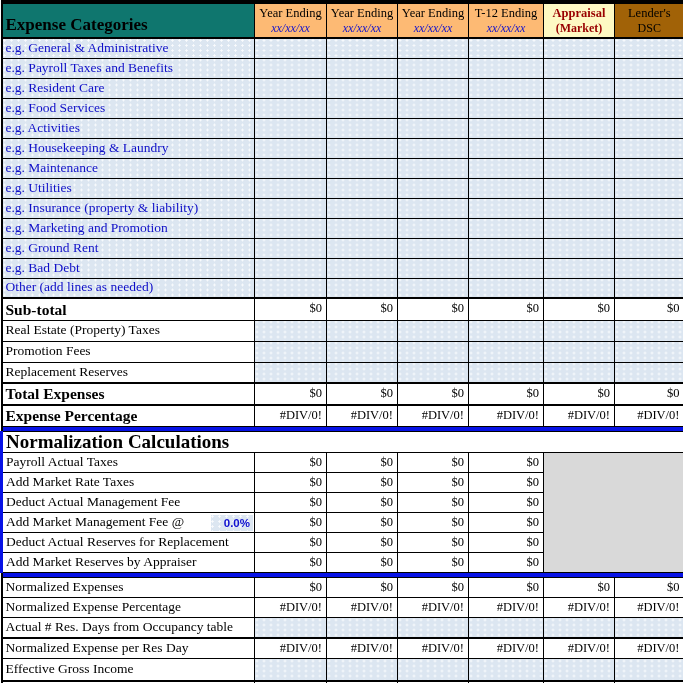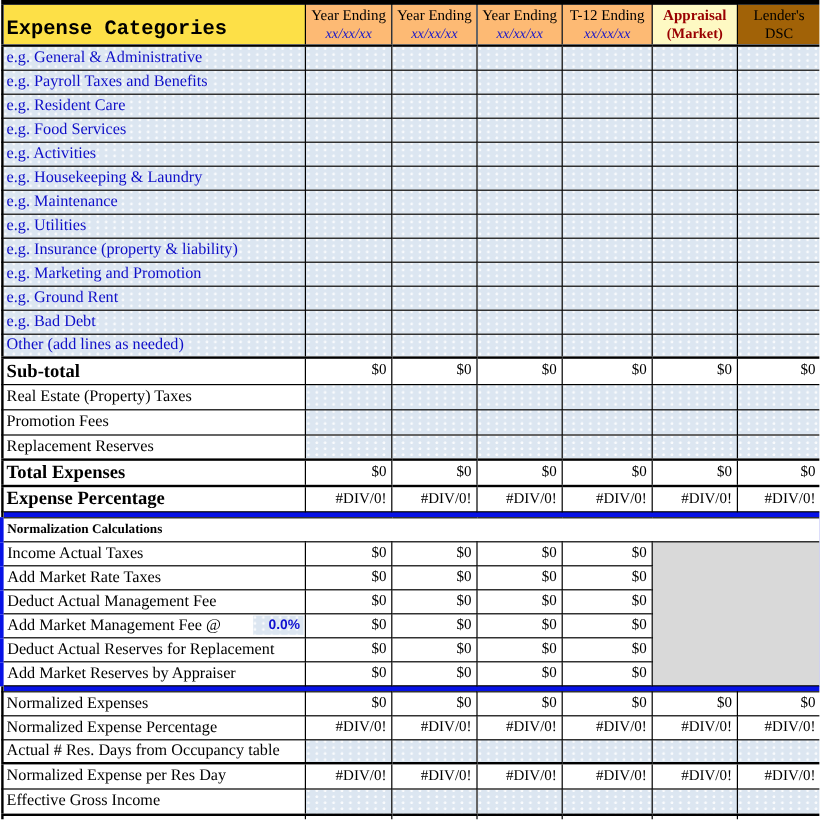--- a/index.html
+++ b/index.html
@@ -12,42 +12,42 @@
     border-collapse:collapse; table-layout:fixed; width:683px;
     border:2px solid #000; border-top:4px solid #000;
   }
   td {
     border:1px solid #000; padding:0 3px; font-size:13.5px; height:20px;
     line-height:1.1; overflow:hidden; white-space:nowrap; box-sizing:border-box;
     vertical-align:middle;
   }
   
   tr.header-row td { border-bottom:2px solid #000; }
-  td.h-cat { font-weight:bold; font-size:17px; vertical-align:bottom; padding-bottom:2px; background:#fde047;font-family:Liberation Mono, monospace; }
+  td.h-cat { font-weight:bold; font-size:17px; vertical-align:bottom; padding-bottom:2px; background:#0f766e; }
   td.h-col { text-align:center; font-size:12.5px; background:#fdba74; padding:0 1px; line-height:1.2; }
   td.h-col .l2 { color:#1414cc; font-style:italic; font-size:12px; }
   td.h-appraisal { background:#fef9c3;font-weight:bold; }
   td.h-appraisal .l1, td.h-appraisal .l2 { color:#990000; font-style:normal; }
   td.h-lender { background:#a16207; }
   td.h-lender .l2 { color:#000; font-style:normal; }
   
   .cell-blue {
     background-color:#dce6f1;
     background-image:radial-gradient(circle at 1.5px 1.5px, rgba(255,255,255,0.85) 0.9px, transparent 1.4px);
     background-size:7px 5px;
   }
   .lab-blue { color:#0f0fc8; }
   .val { text-align:right; font-size:12.5px; padding-right:4px; font-weight:normal; }
   .lab-bold { font-weight:bold; font-size:15.5px; }
   tr.tb2 td { border-top:2px solid #000; }
   
   tr.divider td { border:0; background:#0712e6; height:5px; padding:0; line-height:0; }
   .box-left { border-left:3px solid #0712e6 !important; }
   .box-right { border-right:3px solid #0712e6 !important; }
-  td.section-cell { font-weight:bold; font-size:11px; background:#fff; }
+  td.section-cell { font-weight:bold; font-size:19px; background:#fff; }
   .cell-gray { background:#d9d9d9; }
   
   .label-flex { display:flex; justify-content:space-between; align-items:center; height:100%; }
   .rate-box {
     background-color:#dce6f1;
     background-image:radial-gradient(circle at 1.5px 1.5px, rgba(255,255,255,0.85) 0.9px, transparent 1.4px);
     background-size:7px 5px;
     color:#0f0fd0; font-family:"Liberation Sans","DejaVu Sans",sans-serif;
     font-weight:bold; font-size:11.5px; width:42px; text-align:right;
     padding:2px 3px 2px 0; box-sizing:border-box;
@@ -266,21 +266,21 @@
           <td class="val">#DIV/0!</td>
           <td class="val">#DIV/0!</td>
         </tr>
         <tr class="divider" style="height: 5px;">
           <td colspan="7"></td>
         </tr>
         <tr style="height: 19px;">
           <td class="section-cell box-left box-right" colspan="7">Normalization Calculations</td>
         </tr>
         <tr style="height: 20px;">
-          <td class="box-left">Income Actual Taxes</td>
+          <td class="box-left">Payroll Actual Taxes</td>
           <td class="val">$0</td>
           <td class="val">$0</td>
           <td class="val">$0</td>
           <td class="val">$0</td>
           <td class="cell-gray box-right" rowspan="6" colspan="2"></td>
         </tr>
         <tr style="height: 20px;">
           <td class="box-left">Add Market Rate Taxes</td>
           <td class="val">$0</td>
           <td class="val">$0</td>

